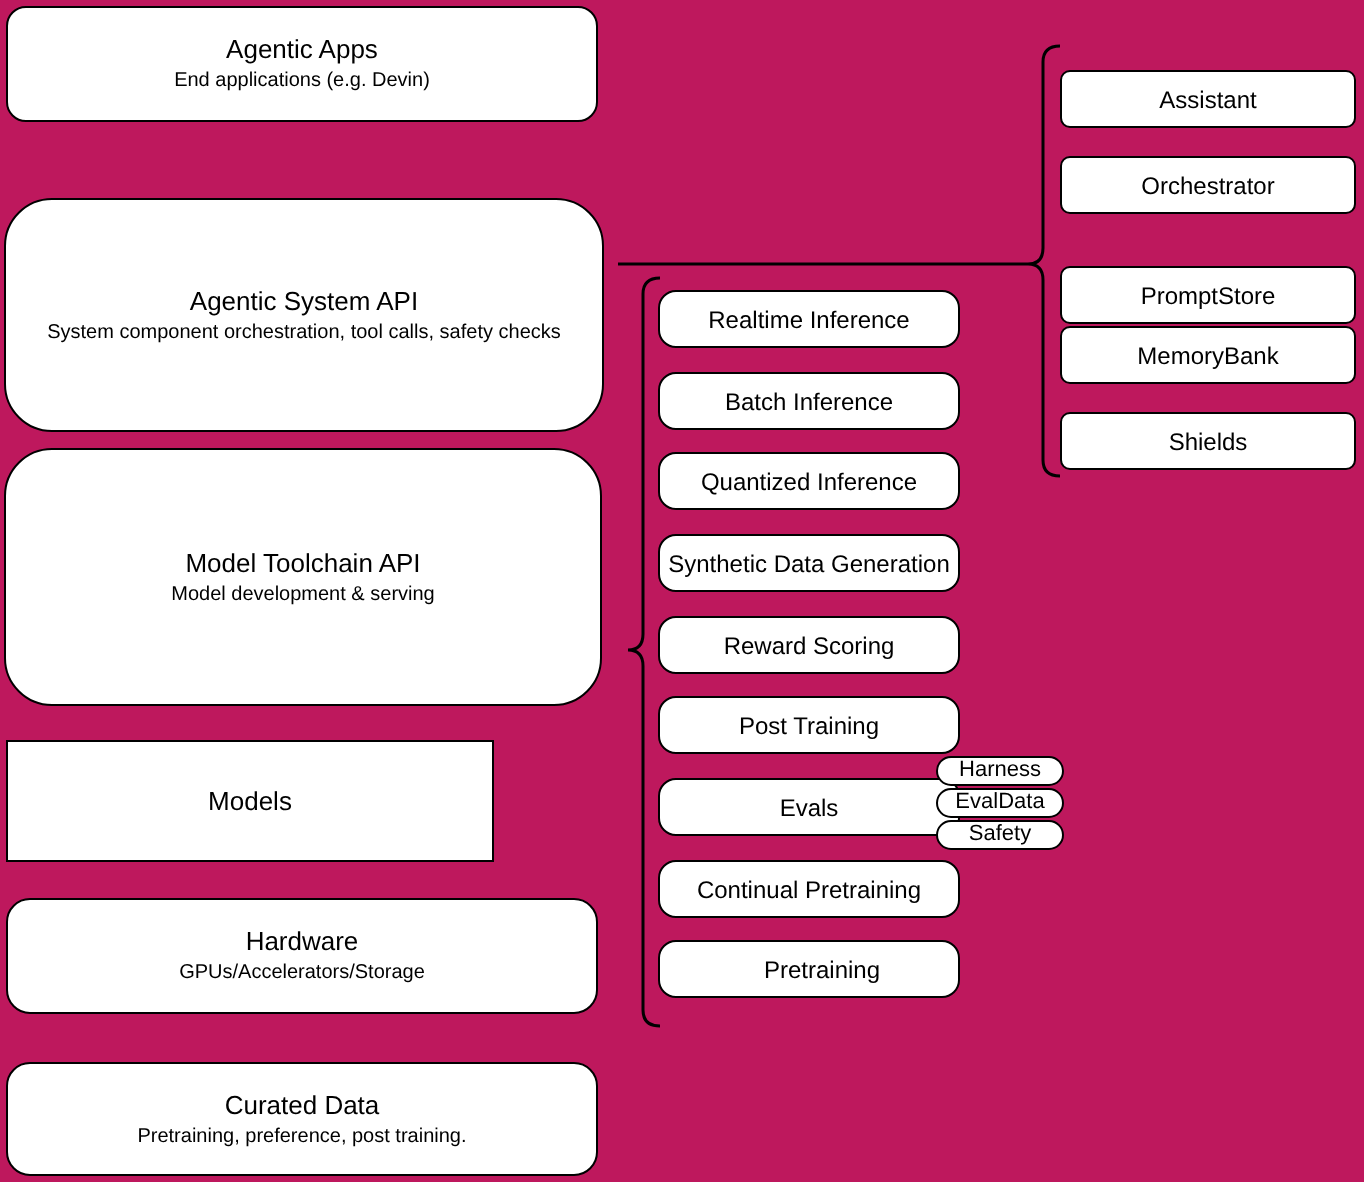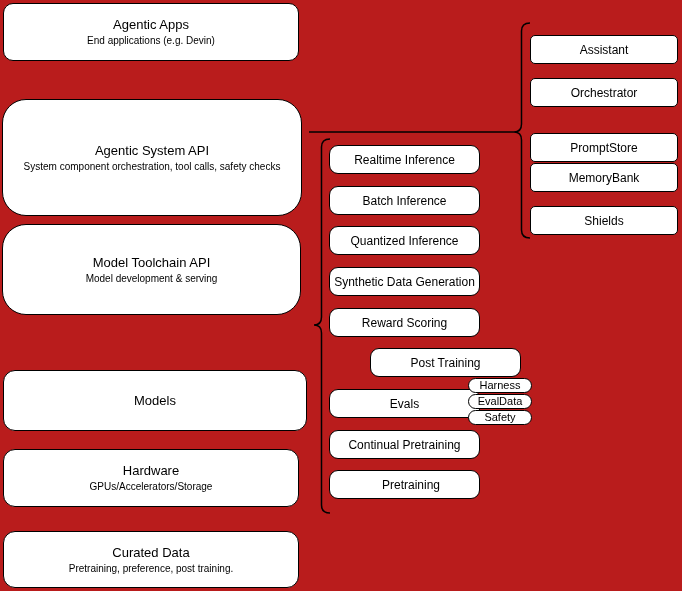--- a/index.html
+++ b/index.html
@@ -1,20 +1,20 @@
 <!DOCTYPE html>
 <html><head>
 <meta charset="utf-8">
 <style>
   html, body { margin: 0; padding: 0; background: #ffffff; }
   #canvas {
     position: relative;
     width: 682px;
     height: 591px;
-    background: #b91c1c;
+    background: #be185d;
     font-family: "Liberation Sans", sans-serif;
     color: #000000;
     overflow: hidden;
   }
   #wires { position: absolute; left: 0; top: 0; z-index: 0; }
   .node {
     position: absolute;
     box-sizing: border-box;
     background: #ffffff;
     border: 1.5px solid #000000;
@@ -74,26 +74,26 @@
   <div class="node" style="left:3px; top:3px; width:296px; height:58px; border-radius:10px;">
     <div class="title">Agentic Apps</div>
     <div class="subtitle">End applications (e.g. Devin)</div>
   </div>
 
   <div class="node" style="left:2px; top:99px; width:300px; height:117px; border-radius:24px;">
     <div class="title">Agentic System API</div>
     <div class="subtitle">System component orchestration, tool calls, safety checks</div>
   </div>
 
-  <div class="node" style="left:2px; top:224px; width:299px; height:91px; border-radius:24px;">
+  <div class="node" style="left:2px; top:224px; width:299px; height:129px; border-radius:24px;">
     <div class="title">Model Toolchain API</div>
     <div class="subtitle">Model development &amp; serving</div>
   </div>
 
-  <div class="node" style="left:3px; top:370px; width:304px; height:61px; border-radius:12px;">
+  <div class="node" style="left:3px; top:370px; width:244px; height:61px; border-radius:0;">
     <div class="title">Models</div>
   </div>
 
   <div class="node" style="left:3px; top:449px; width:296px; height:58px; border-radius:12px;">
     <div class="title">Hardware</div>
     <div class="subtitle">GPUs/Accelerators/Storage</div>
   </div>
 
   <div class="node" style="left:3px; top:531px; width:296px; height:57px; border-radius:12px;">
     <div class="title">Curated Data</div>
@@ -108,21 +108,21 @@
   </div>
   <div class="mid-node" style="top:226px;">
     <span>Quantized Inference</span>
   </div>
   <div class="mid-node" style="top:267px;">
     <span>Synthetic Data Generation</span>
   </div>
   <div class="mid-node" style="top:308px;">
     <span>Reward Scoring</span>
   </div>
-  <div class="mid-node" style="top:348px;margin-left:41px;">
+  <div class="mid-node" style="top:348px;">
     <span>Post Training</span>
   </div>
   <div class="mid-node" style="top:389px;">
     <span>Evals</span>
   </div>
   <div class="mid-node" style="top:430px;">
     <span>Continual Pretraining</span>
   </div>
   <div class="mid-node" style="top:470px;padding-left:13px;">
     <span>Pretraining</span>

